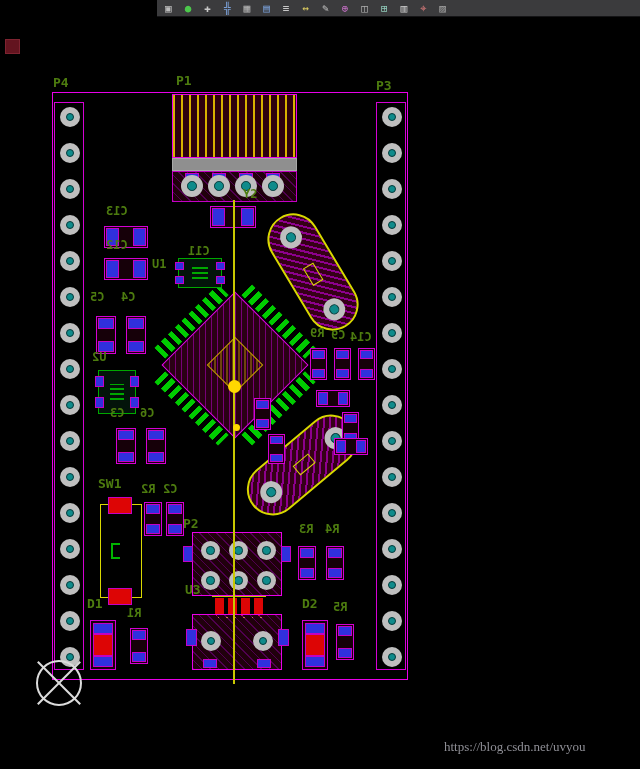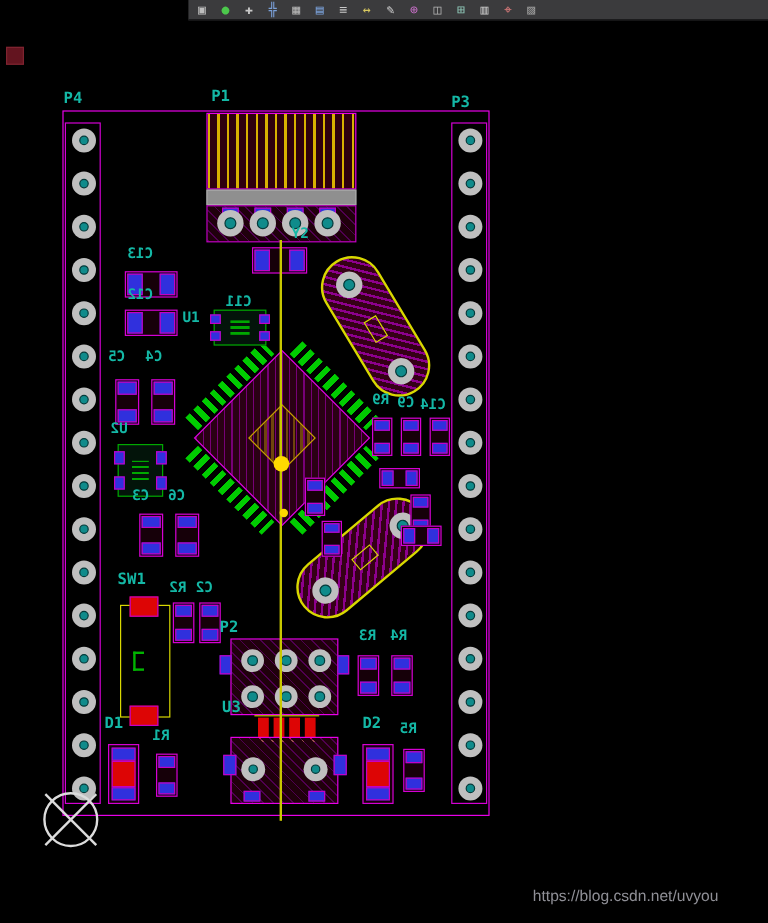--- a/index.html
+++ b/index.html
@@ -58,30 +58,30 @@
                display:flex;gap:4px;padding:1px 3px;box-sizing:border-box;}
   .resbar{width:9px;height:100%;background:#dd0505;}
 
   
   .sw1{position:absolute;left:100px;top:504px;width:42px;height:94px;border:1px solid #d8d800;box-sizing:border-box;}
   .sw1 .grn{position:absolute;left:10px;top:38px;width:9px;height:16px;border:2px solid #00b400;border-right:none;box-sizing:border-box;}
 
   .trace-v{position:absolute;left:233px;top:200px;width:2px;height:484px;background:#c8c800;}
   .dot{position:absolute;border-radius:50%;background:#ffd800;}
 
-  .lbl{position:absolute;color:#14b8a6;font-weight:bold;display:inline-block;line-height:1;white-space:nowrap;}
+  .lbl{position:absolute;color:#4d7c0f;font-weight:bold;display:inline-block;line-height:1;white-space:nowrap;}
   .mir{transform:scaleX(-1);}
 
   .origin{position:absolute;left:36px;top:660px;width:46px;height:46px;border:2px solid #dcdcdc;border-radius:50%;box-sizing:border-box;}
   .origin::before,.origin::after{content:"";position:absolute;left:-9px;top:20px;width:60px;border-top:2px solid #dcdcdc;}
   .origin::before{transform:rotate(45deg);}
   .origin::after{transform:rotate(-45deg);}
 
   .watermark{position:absolute;left:444px;top:739px;color:#8f8f96;font-size:13px;
-             font-family:Liberation Sans, sans-serif;}
+             font-family:Liberation Serif, serif;}
 </style>
 </head>
 <body>
 
 <div class="canvas">
 
   <div class="toolbar" id="toolbar">
       <span class="tb-icon" style="color: rgb(189, 189, 189);">▣</span>
       <span class="tb-icon" style="color: rgb(76, 200, 76);">●</span>
       <span class="tb-icon" style="color: rgb(200, 200, 200);">✚</span>

